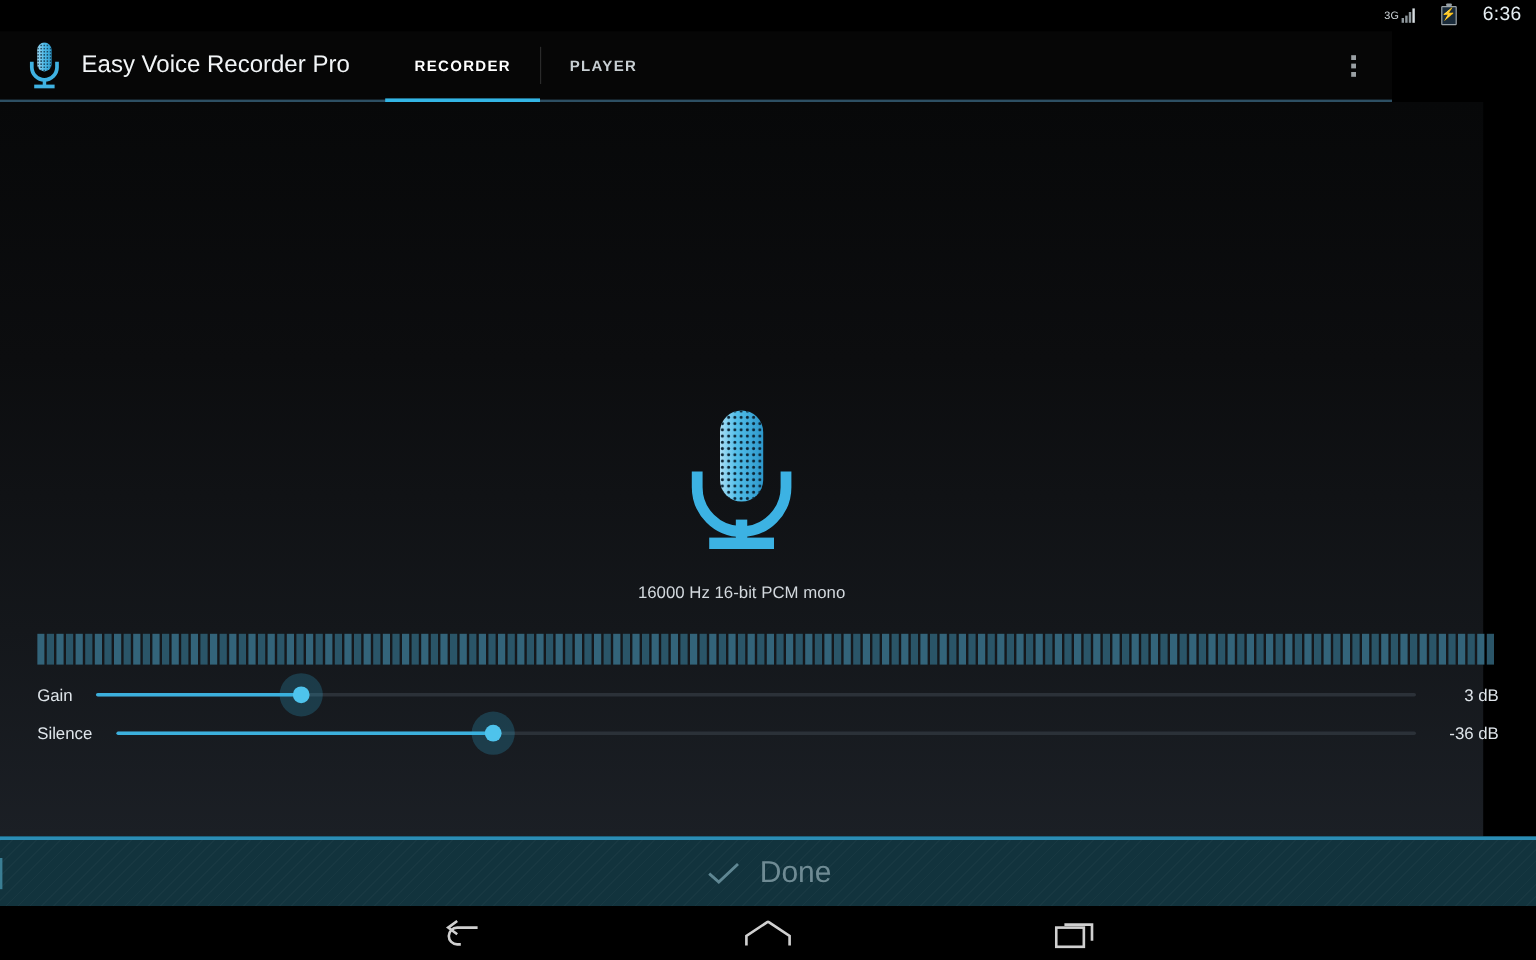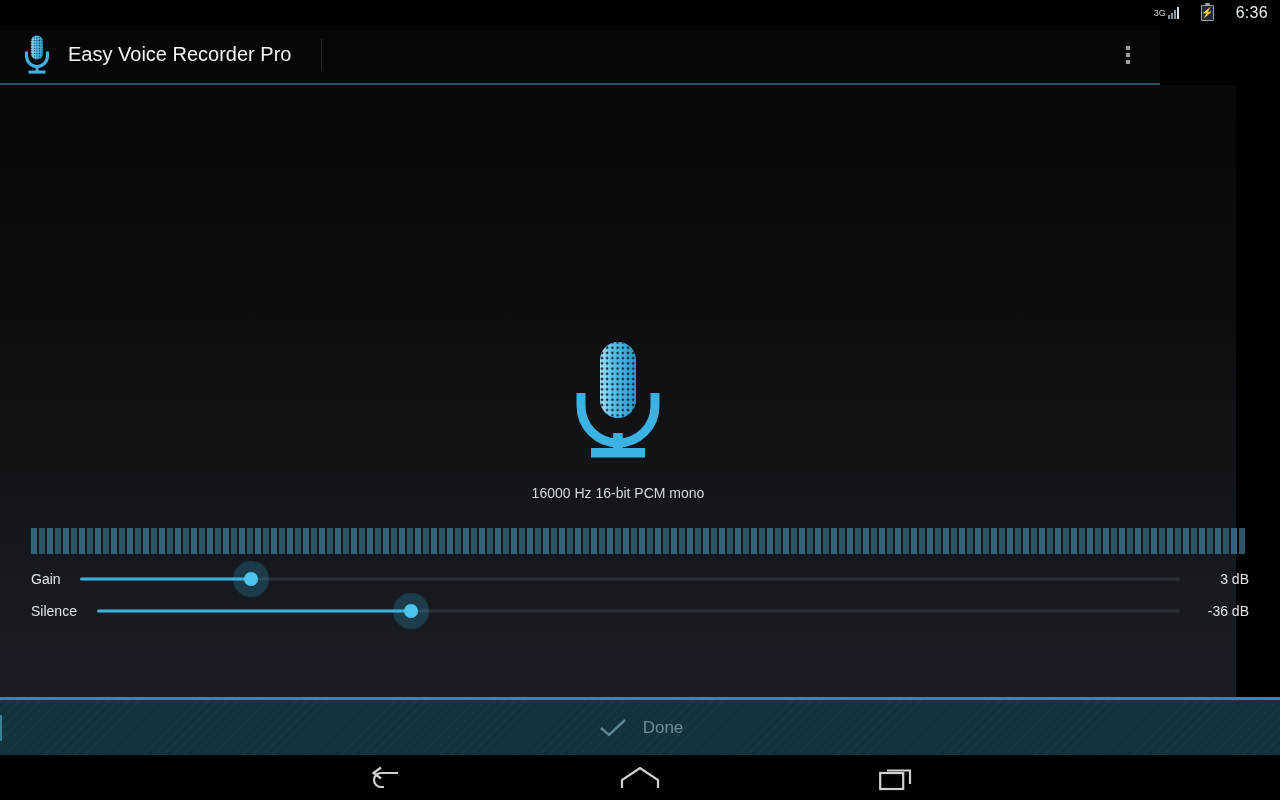--- a/index.html
+++ b/index.html
@@ -135,21 +135,21 @@
     display:flex; align-items:center;
   }
   .bb-half {
     flex:1 1 50%; display:flex; align-items:center; justify-content:center;
     gap:16px; height:100%;
   }
   .rec-dot { width:26px; height:26px; border-radius:50%; background:#f0504f; }
   .rec-label { font-size:19px; color:#f2f6f8; }
   .bb-sep { width:2px; height:26px; background:#3a7e94; }
   .check { width:28px; height:20px; position:relative; }
-  .done-label { font-size:17px; color:#6f8b94; }
+  .done-label { font-size:25px; color:#6f8b94; }
 
   
   .navbar {
     position:absolute; top:755px; left:0; width:1280px; height:45px;
     background:#000; display:flex; align-items:center; justify-content:center;
   }
   .nav-btn {
     width:128px; height:45px; display:flex;
     align-items:center; justify-content:center;
   }
@@ -192,21 +192,27 @@
         <rect x="11" y="1.5" width="12" height="24" rx="6" fill="url(#mg1)"></rect>
         <rect x="11" y="1.5" width="12" height="24" rx="6" fill="url(#mesh1)"></rect>
         <path d="M6.5,17.5 v4.5 a10.5,10.5 0 0 0 21,0 v-4.5" fill="none" stroke="#3fb2e2" stroke-width="3.1"></path>
         <rect x="15.6" y="31" width="2.9" height="6" fill="#3fb2e2"></rect>
         <rect x="8.5" y="36.5" width="17" height="3.1" fill="#3fb2e2"></rect>
       </svg>
     </div>
     <div class="app-title">Easy Voice Recorder Pro</div>
 
     <div class="tabs">
+      <div class="tab active">
+        <span>RECORDER</span>
+      </div>
       <div class="tab-divider"></div>
+      <div class="tab inactive">
+        <span>PLAYER</span>
+      </div>
     </div>
 
     <div class="overflow">
       <span></span>
         <span></span>
         <span></span>
     </div>
   </div>
 
   <div class="main">

